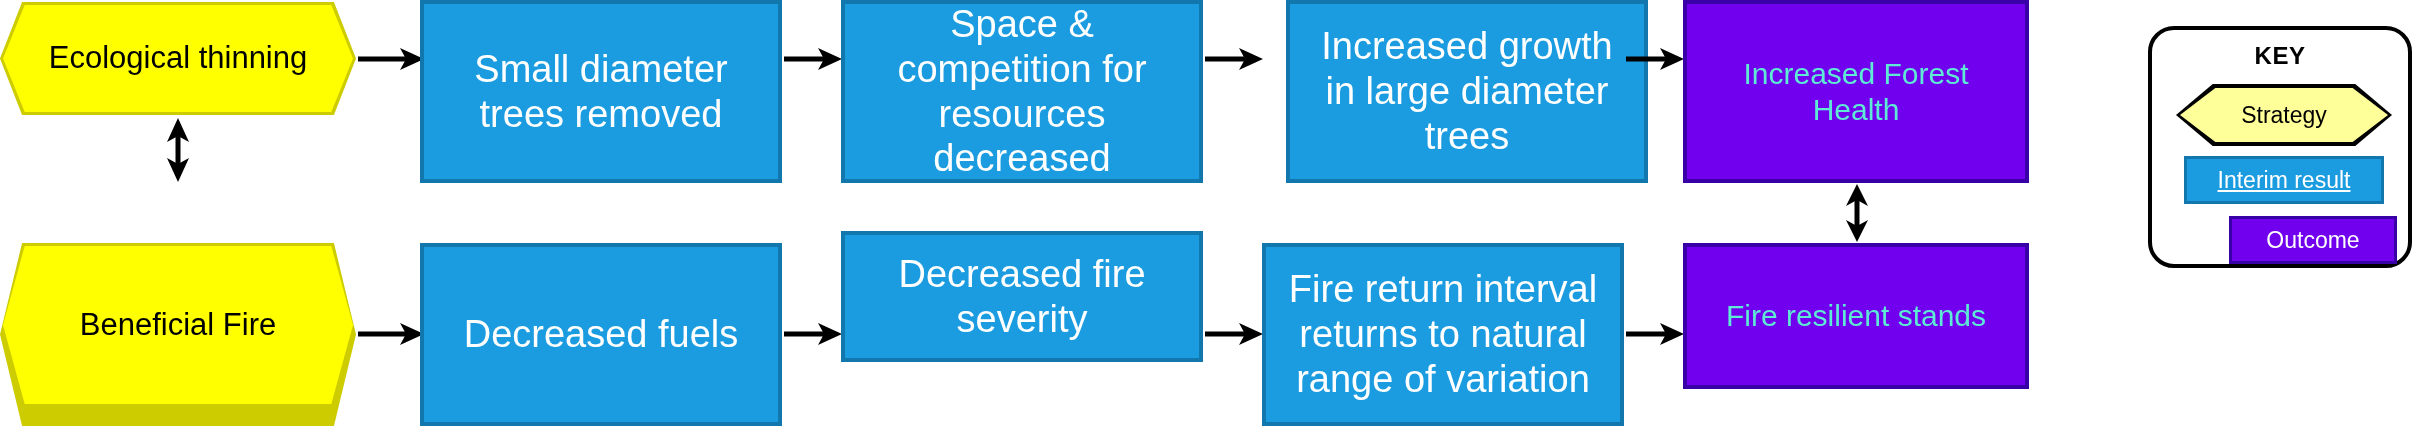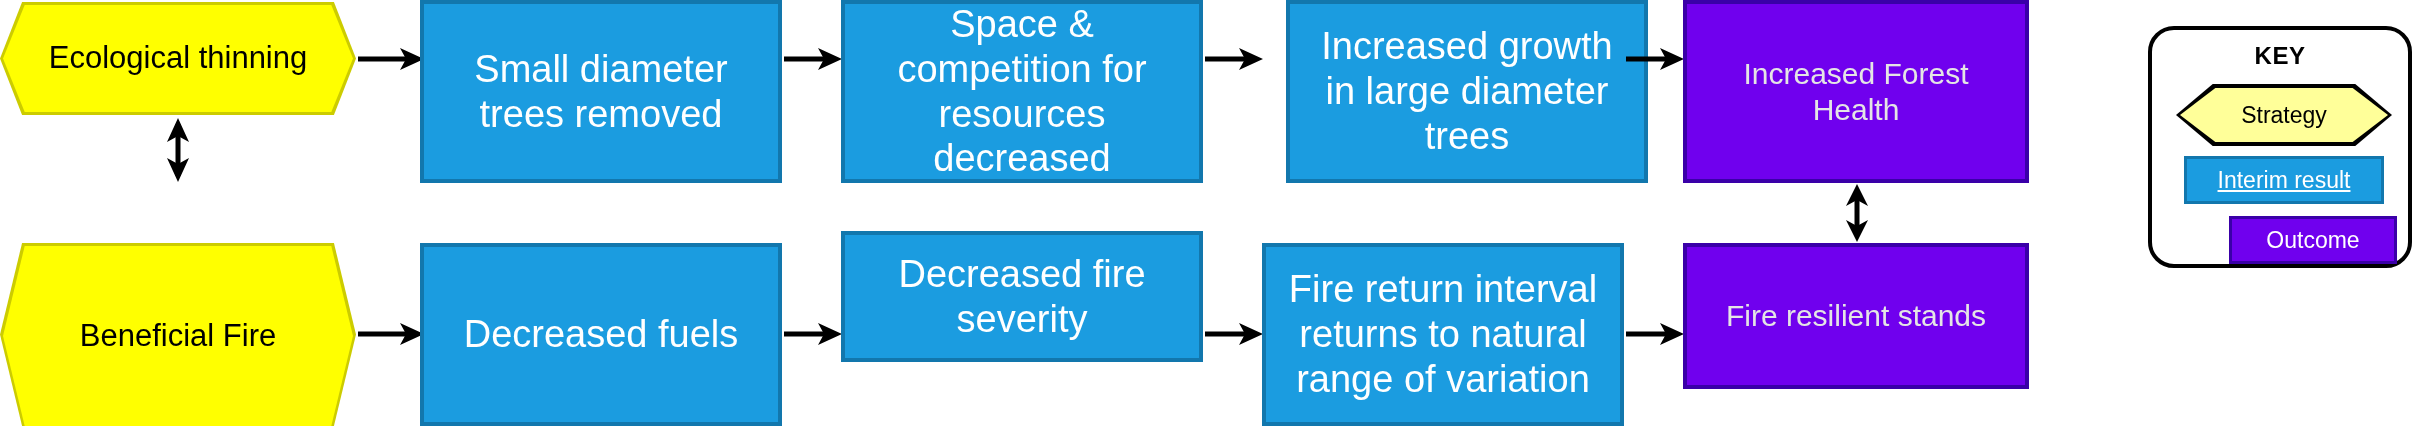--- a/index.html
+++ b/index.html
@@ -47,21 +47,21 @@
     background: #1b9ce0;
     border: 4px solid #1277ad;
     color: #ffffff;
     font-size: 38px;
     padding: 0 14px;
   }
 
   .outcome {
     background: #7000ee;
     border: 4px solid #3a00a8;
-    color: #e5e5e5;
+    color: #5eead4;
     font-size: 30px;
     padding: 0 14px;
   }
 
   
   .arrow-h {
     position: absolute;
     height: 26px;
     display: block;
   }
@@ -178,21 +178,21 @@
     <polygon points="15,64 4,40 15,46 26,40" fill="#000000"></polygon>
   </svg>
 
   <svg class="arrow-v" style="left:1842px; top:184px; width:30px; height:58px;" viewBox="0 0 30 58">
     <line x1="15" y1="6" x2="15" y2="52" stroke="#000000" stroke-width="5"></line>
     <polygon points="15,0 4,22 15,16 26,22" fill="#000000"></polygon>
     <polygon points="15,58 4,36 15,42 26,36" fill="#000000"></polygon>
   </svg>
 
   <div class="hex-border" style="left:0px; top:243px; width:356px; height:183px;"></div>
-  <div class="node hex" style="left:3px; top:246px; width:350px; height:180px;">
+  <div class="node hex" style="left:3px; top:246px; width:350px; height:158px;">
     <span>Beneficial Fire</span>
   </div>
 
   <svg class="arrow-h" style="left:358px; top:321px; width:66px; height:26px;" viewBox="0 0 66 26">
     <line x1="0" y1="13" x2="50" y2="13" stroke="#000000" stroke-width="5"></line>
     <polygon points="66,13 42,2 48,13 42,24" fill="#000000"></polygon>
   </svg>
 
   <div class="node interim" style="left:420px; top:243px; width:362px; height:183px;">
     <span>Decreased fuels</span>

